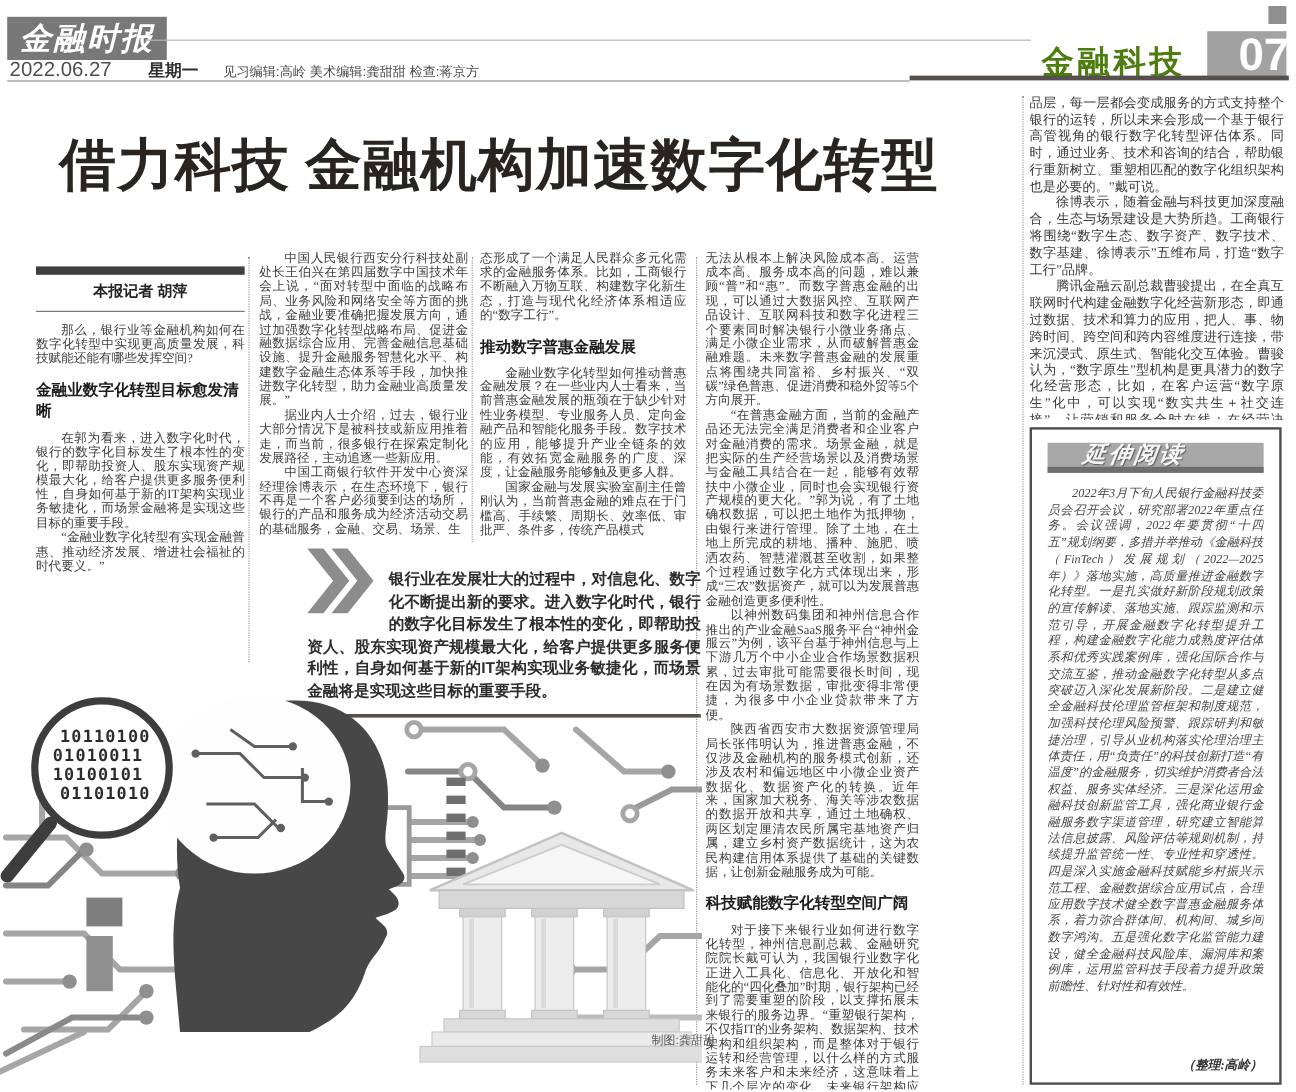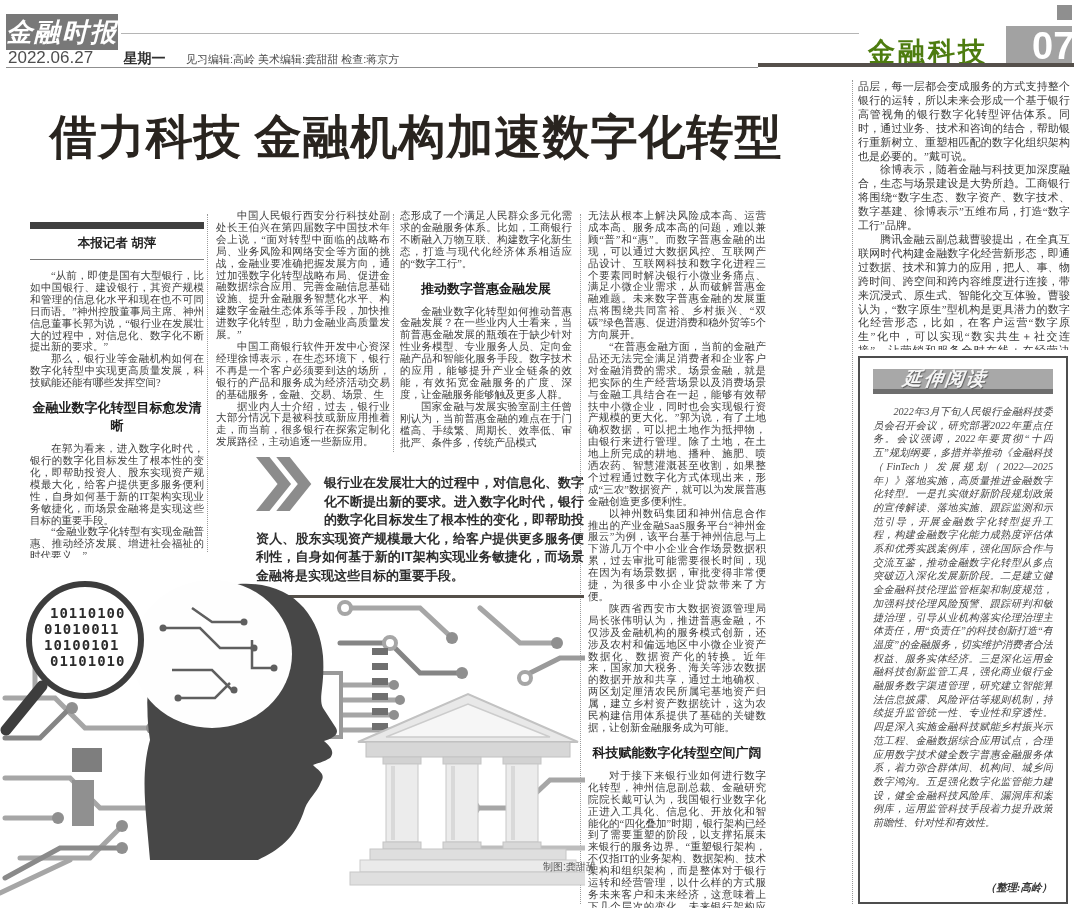--- a/index.html
+++ b/index.html
@@ -6,21 +6,21 @@
     --masthead-box:#787878; --badge-box:#a2a2a2; --rule-dark:#55504b;
     --headline-ink:#29241f; --body-ink:#3f3f3f;
   }
   *{box-sizing:border-box; margin:0; padding:0;}
   html,body{width:1080px;height:910px;}
   body{position:relative; background:#ffffff; overflow:hidden;
        font-family:"Liberation Serif","DejaVu Serif",serif; color:var(--body-ink);}
   .abs{position:absolute;}
 
   
-  .logo-box{left:6px; top:14px; width:112px; height:36px; background:var(--masthead-box);
+  .logo-box{left:6px; top:14px; width:133px; height:36px; background:var(--masthead-box);
             display:flex; align-items:center; justify-content:center;}
   .logo-box span{color:#ffffff; font-size:26px; font-weight:bold; font-style:italic;
                  letter-spacing:2px; font-family:"Liberation Serif",serif;}
   .header-line{left:121px; top:33px; width:738px; height:1px; background:#b5b5b5;}
   .section-title{left:868px; top:34px; font-size:27px; color:#4d7c0f; letter-spacing:3px;
                  font-weight:600; font-family:"Liberation Sans","DejaVu Sans",sans-serif;}
   .page-badge{left:1006px; top:26px; width:66px; height:40px; background:var(--badge-box);
               color:#ffffff; font-size:38px; font-weight:800; text-align:center; line-height:41px;
               font-family:"Liberation Sans","DejaVu Sans",sans-serif;padding-left:26px;}
   .corner-square{left:1057px; top:5px; width:15px; height:15px; background:#8f8f8f;}
@@ -42,21 +42,21 @@
   .col p{font-size:10.5px; line-height:11.9px; text-align:justify; color:#3d3d3d;}
   .col p.ind{text-indent:2em;}
   .col1{left:30px;  width:174px; height:348px;}
   .col2{left:216px; width:174px; height:250px;}
   .col3{left:400px; width:172px; height:252px;}
   .col4{left:588px; width:178px; height:698px;}
   .byline{border-top:7px solid #404040; border-bottom:1px solid #7a7a7a; text-align:center;
           font-size:12.5px; font-weight:bold; color:#222; padding:6px 0 7px; margin:12px 0 10px;
           font-family:"Liberation Sans","DejaVu Sans",sans-serif;}
   .subhead{font-family:Liberation Serif, serif; font-weight:bold;
-           font-size:13px; color:#1d1d1d; text-align:center; margin:10px 0 8px;}
+           font-size:13px; color:#1d1d1d; text-align:left; margin:10px 0 8px;}
   .divider{width:0; border-left:1px dotted #9a9a9a;}
   .d1{left:207px; top:214px; height:338px;}
   .d2{left:393px; top:214px; height:238px;}
   .d3{left:580px; top:214px; height:690px;}
   .d4{left:852px; top:80px;  height:824px;}
 
   
   .pull-quote{left:256px; top:450px; width:328px;}
   .pq-chevron{float:left; width:58px; height:64px; margin:2px 10px 0 0;}
   .pq-text{font-size:13px; line-height:18.6px; font-weight:bold; color:#2d2d2d;
@@ -106,31 +106,30 @@
 
 <h1 class="abs headline">借力科技 金融机构加速数字化转型</h1>
 
 <div class="abs divider d1"></div>
 <div class="abs divider d2"></div>
 <div class="abs divider d3"></div>
 <div class="abs divider d4"></div>
 
 <div class="abs col col1">
   <div class="byline">本报记者 胡萍</div>
-  <p class="ind">“从前，即使是国有大型银行，比如中国银行、建设银行，其资产规模和管理的信息化水平和现在也不可同日而语。”神州控股董事局主席、神州信息董事长郭为说，“银行业在发展壮大的过程中，对信息化、数字化不断提出新的要求。”</p>
   <p class="ind">那么，银行业等金融机构如何在数字化转型中实现更高质量发展，科技赋能还能有哪些发挥空间?</p>
   <div class="subhead">金融业数字化转型目标愈发清晰</div>
   <p class="ind">在郭为看来，进入数字化时代，银行的数字化目标发生了根本性的变化，即帮助投资人、股东实现资产规模最大化，给客户提供更多服务便利性，自身如何基于新的IT架构实现业务敏捷化，而场景金融将是实现这些目标的重要手段。</p>
   <p class="ind">“金融业数字化转型有实现金融普惠、推动经济发展、增进社会福祉的时代要义。”</p>
 </div>
 
 <div class="abs col col2">
   <p class="ind">中国人民银行西安分行科技处副处长王伯兴在第四届数字中国技术年会上说，“面对转型中面临的战略布局、业务风险和网络安全等方面的挑战，金融业要准确把握发展方向，通过加强数字化转型战略布局、促进金融数据综合应用、完善金融信息基础设施、提升金融服务智慧化水平、构建数字金融生态体系等手段，加快推进数字化转型，助力金融业高质量发展。”</p>
+  <p class="ind">据业内人士介绍，过去，银行业大部分情况下是被科技或新应用推着走，而当前，很多银行在探索定制化发展路径，主动追逐一些新应用。</p>
   <p class="ind">中国工商银行软件开发中心资深经理徐博表示，在生态环境下，银行不再是一个客户必须要到达的场所，银行的产品和服务成为经济活动交易的基础服务，金融、交易、场景、生</p>
-  <p class="ind">据业内人士介绍，过去，银行业大部分情况下是被科技或新应用推着走，而当前，很多银行在探索定制化发展路径，主动追逐一些新应用。</p>
 </div>
 
 <div class="abs col col3">
   <p>态形成了一个满足人民群众多元化需求的金融服务体系。比如，工商银行不断融入万物互联、构建数字化新生态，打造与现代化经济体系相适应的“数字工行”。</p>
   <div class="subhead">推动数字普惠金融发展</div>
   <p class="ind">金融业数字化转型如何推动普惠金融发展？在一些业内人士看来，当前普惠金融发展的瓶颈在于缺少针对性业务模型、专业服务人员、定向金融产品和智能化服务手段。数字技术的应用，能够提升产业全链条的效能，有效拓宽金融服务的广度、深度，让金融服务能够触及更多人群。</p>
   <p class="ind">国家金融与发展实验室副主任曾刚认为，当前普惠金融的难点在于门槛高、手续繁、周期长、效率低、审批严、条件多，传统产品模式</p>
 </div>
 
 <div class="abs col col4">

